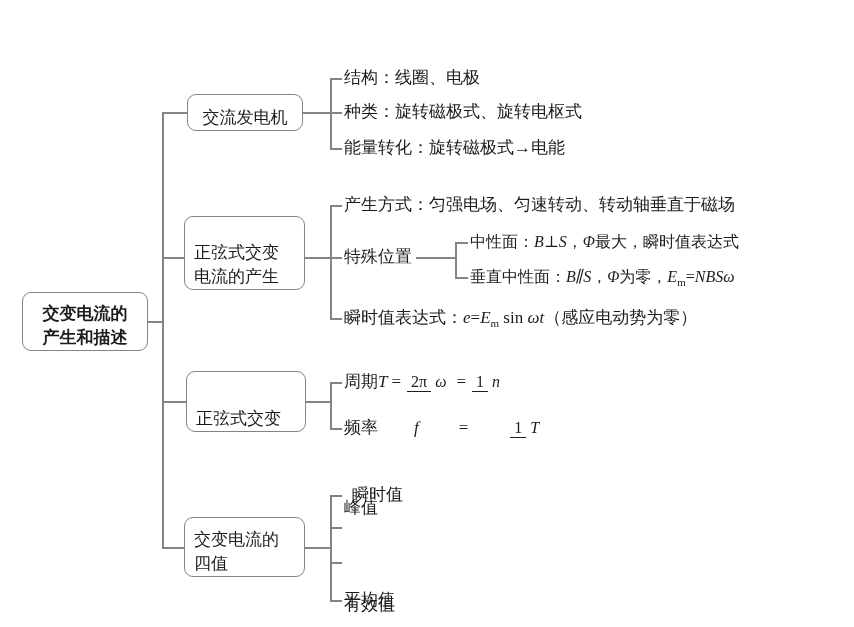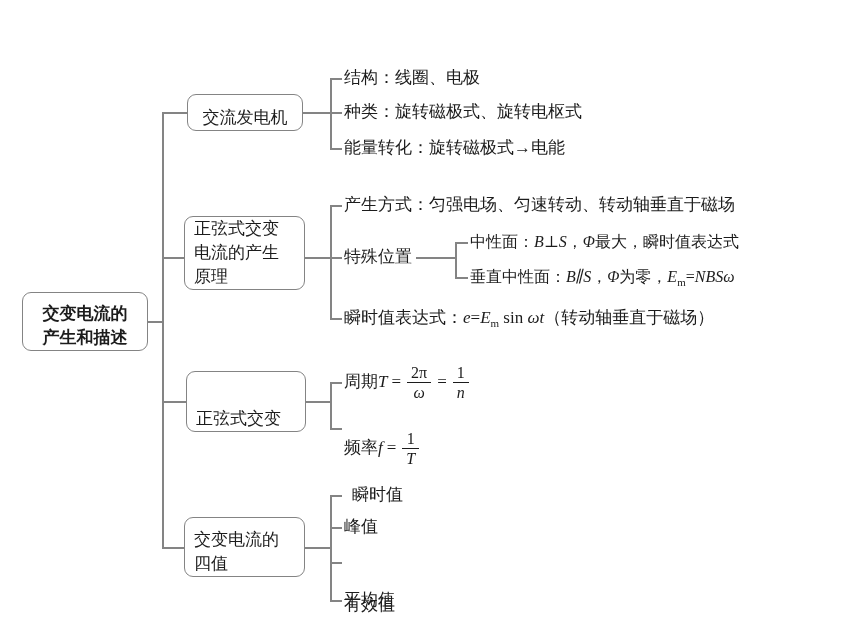--- a/index.html
+++ b/index.html
@@ -19,21 +19,21 @@
   .root{font-weight:bold;}
   .leaf{
     position:absolute;font-size:17px;line-height:20px;white-space:nowrap;
   }
   .leaf.small{font-size:16px;}
   .frow{display:flex;align-items:center;height:44px;}
   .it{font-style:italic;}
   .para{font-style:italic;display:inline-block;transform:skewX(-14deg);}
   sub{font-size:11px;line-height:0;}
   .eq{margin:0 4px;}
-  .frac{display:inline-flex;flex-direction:column;text-align:center;vertical-align:middle;margin:0 2px;font-size:16px;line-height:19px;}
+  .frac{display:inline-flex;flex-direction:row;text-align:center;vertical-align:middle;margin:0 2px;font-size:16px;line-height:19px;}
   .num{border-bottom:1.3px solid #1c1c1c;padding:0 4px;}
   .den{padding:0 4px;}
 </style>
 </head>
 <body>
 
 <div class="hline" style="left:148px;top:321px;width:14px;"></div>
 <div class="vline" style="left:162px;top:112px;height:436px;"></div>
 <div class="hline" style="left:162px;top:112px;width:25px;"></div>
 <div class="hline" style="left:162px;top:257px;width:22px;"></div>
@@ -74,21 +74,20 @@
   <span>产生和描述</span>
 </div>
 
 <div class="box center" style="left:187px;top:94px;width:116px;height:37px;">
   <span>交流发电机</span>
 </div>
 
 <div class="box left" style="left:184px;top:216px;width:121px;height:74px;">
   <span>正弦式交变</span>
   <span>电流的产生</span>
-  <span>原理</span>
 </div>
 
 <div class="box left" style="left:186px;top:371px;width:120px;height:61px;">
   <span>正弦式交变</span>
 </div>
 
 <div class="box left" style="left:184px;top:517px;width:121px;height:60px;">
   <span>交变电流的</span>
   <span>四值</span>
 </div>
@@ -102,44 +101,44 @@
 
 <div class="leaf small" style="left:470px;top:232px;">
   <span>中性面：</span><span class="it">B</span><span>⊥</span><span class="it">S</span><span>，</span><span class="it">Φ</span><span>最大，瞬时值表达式</span>
 </div>
 
 <div class="leaf small" style="left:470px;top:267px;">
   <span>垂直中性面：</span><span class="it">B</span><span class="para">∥</span><span class="it">S</span><span>，</span><span class="it">Φ</span><span>为零，</span><span class="it">E</span><sub>m</sub><span>=</span><span class="it">NBSω</span>
 </div>
 
 <div class="leaf" style="left:344px;top:308px;">
-  <span>瞬时值表达式：</span><span class="it">e</span><span>=</span><span class="it">E</span><sub>m</sub>&nbsp;<span>sin</span>&nbsp;<span class="it">ωt</span><span>（转动轴垂直于磁场）</span>
+  <span>瞬时值表达式：</span><span class="it">e</span><span>=</span><span class="it">E</span><sub>m</sub>&nbsp;<span>sin</span>&nbsp;<span class="it">ωt</span><span>（感应电动势为零）</span>
 </div>
 
 <div class="leaf frow" style="left:344px;top:360px;">
   <span>周期</span>
     <span class="it">T</span>
     <span class="eq">=</span>
     <span class="frac">
       <span class="num">2π</span>
       <span class="den it">ω</span>
     </span>
     <span class="eq">=</span>
     <span class="frac">
       <span class="num">1</span>
       <span class="den it">n</span>
     </span>
 </div>
 
-<div class="leaf frow" style="left:344px;top:426px;">
+<div class="leaf frow" style="left:344px;top:406px;gap:36px;">
   <span>频率</span>
     <span class="it">f</span>
     <span class="eq">=</span>
     <span class="frac">
       <span class="num">1</span>
       <span class="den it">T</span>
     </span>
 </div>
 
 <div class="leaf" style="left:352px;top:485px;">瞬时值</div>
-<div class="leaf" style="left:344px;top:517px;">峰值</div>
+<div class="leaf" style="left:344px;top:498px;">峰值</div>
 <div class="leaf" style="left:344px;top:552px;margin-top:43px;">有效值</div>
 <div class="leaf" style="left:344px;top:590px;">平均值</div>
 
 </body></html>

